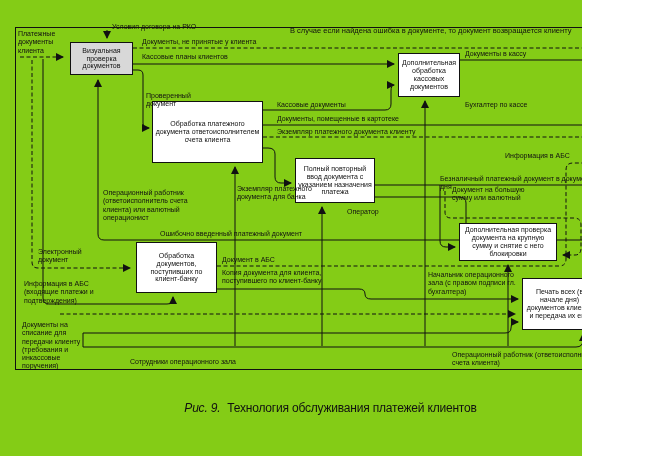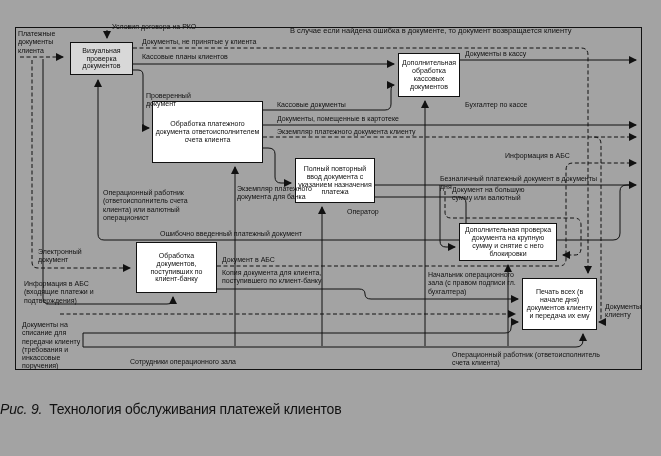--- a/index.html
+++ b/index.html
@@ -1,27 +1,27 @@
 <!DOCTYPE html>
 <html><head>
 <meta charset="utf-8">
 <style>
   html,body{margin:0;padding:0;background:#ffffff;}
-  #stage{position:relative;width:661px;height:456px;background:#a3a3a3;overflow:hidden;
+  #stage{position:relative;width:582px;height:456px;background:#84cc16;overflow:hidden;
          font-family:"Liberation Sans",sans-serif;color:#111;text-decoration:underline;}
   #border-rect{position:absolute;left:15px;top:27px;width:627px;height:343px;
                border:1.5px solid #111;box-sizing:border-box;}
   svg.wires{position:absolute;left:0;top:0;width:661px;height:456px;}
   .lbl{position:absolute;font-size:7px;line-height:1.18;color:#111;}
   .box{position:absolute;border:1.5px solid #111;background:#fff;box-sizing:border-box;
        display:flex;align-items:center;justify-content:center;text-align:center;
        font-size:7px;line-height:1.12;padding:1px 2px;}
   .box.shaded{background:#d8d8d8;}
-  #caption{position:absolute;left:0;top:401px;width:661px;text-align:left;
-           font-size:14px;letter-spacing:-0.2px;}
+  #caption{position:absolute;left:0;top:401px;width:661px;text-align:center;
+           font-size:12px;letter-spacing:-0.2px;}
   #caption .pfx{font-style:italic;margin-right:7px;}
   #note-top{position:absolute;left:290px;top:26px;width:310px;font-size:7.5px;}
 </style>
 </head>
 <body>
 
 <div id="stage">
 
   <div id="border-rect"></div>
 

